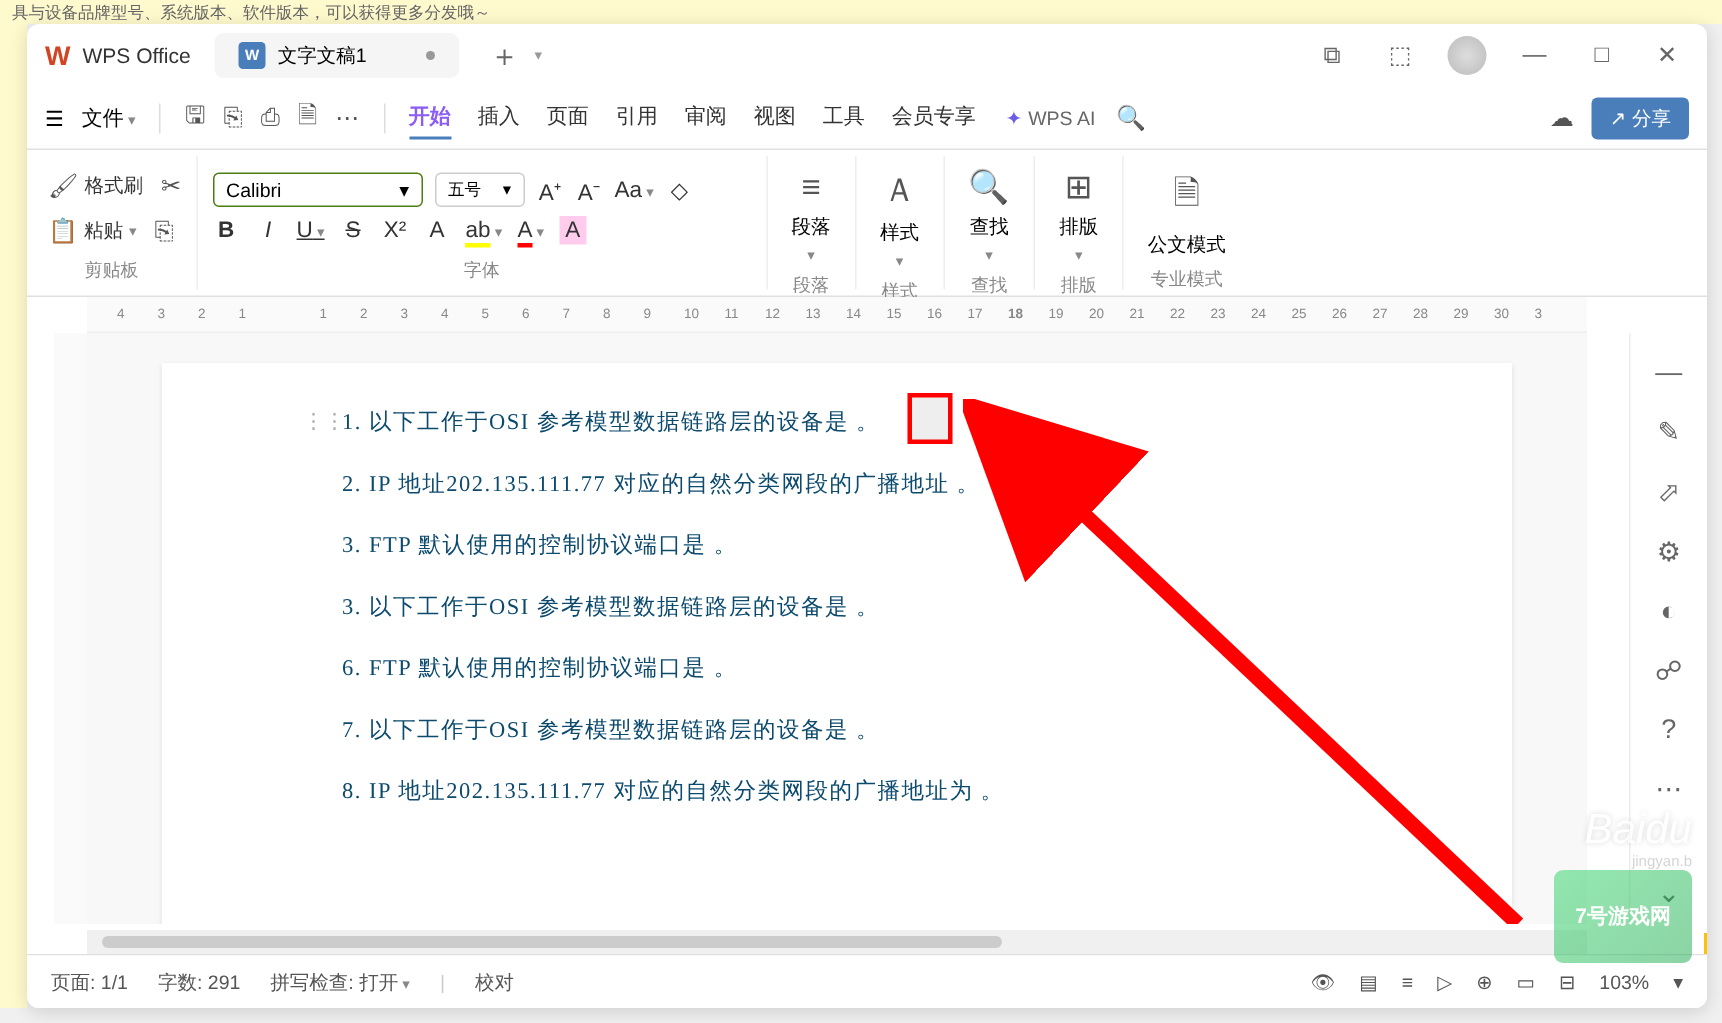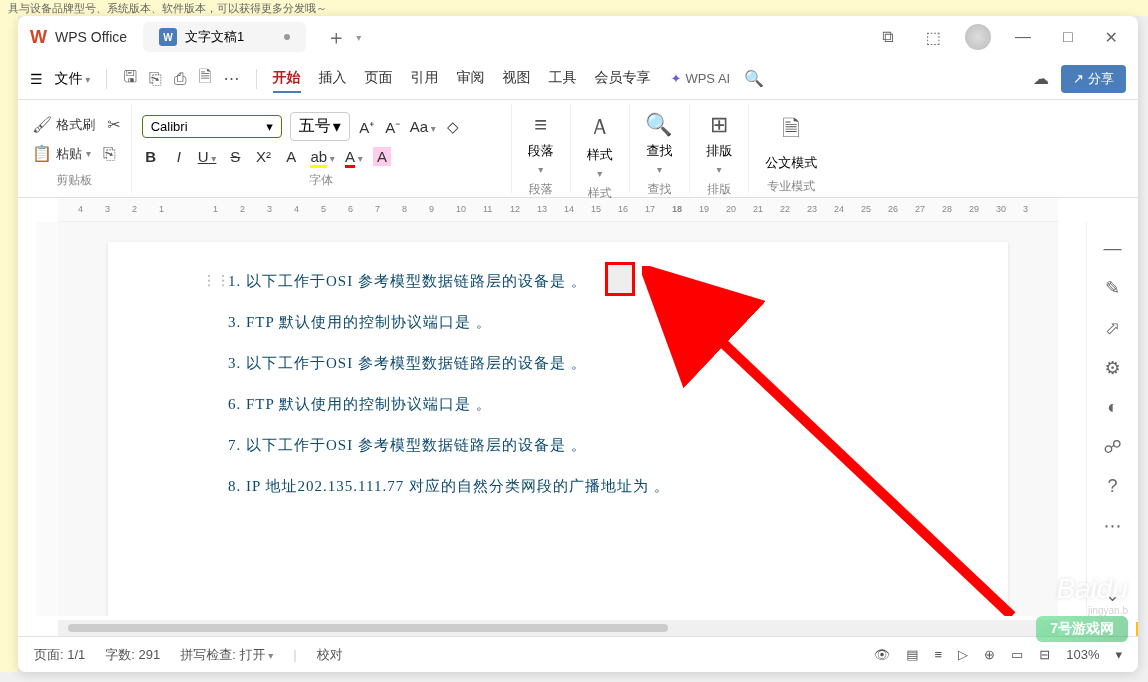--- a/index.html
+++ b/index.html
@@ -18,34 +18,34 @@
 .avatar { width: 26px; height: 26px; border-radius: 50%; background: radial-gradient(circle, #ddd, #bbb); }
 .win-btn { font-size: 16px; padding: 4px 8px; }
 .menu-bar { display: flex; align-items: center; height: 42px; padding: 0 12px; border-bottom: 1px solid #e0e0e0; gap: 4px; }
 .menu-left { display: flex; align-items: center; gap: 12px; }
 .hamburger { font-size: 14px; }
 .file-menu { font-size: 14px; }
 .qat-icon { font-size: 16px; color: #555; }
 .menu-divider { width: 1px; height: 20px; background: #ddd; margin: 0 4px; }
 .menu-tabs { display: flex; gap: 18px; margin-left: 8px; }
 .menu-tab { font-size: 14px; color: #333; padding: 4px 0; }
-.menu-tab.active { color: #b91c1c; font-weight: bold; border-bottom: 2px solid #4a7ebb; }
+.menu-tab.active { color: #8b5cf6; font-weight: bold; border-bottom: 2px solid #4a7ebb; }
 .wps-ai { display: flex; align-items: center; gap: 4px; margin-left: 16px; color: #666; font-size: 13px; }
 .ai-icon { color: #6b5ce7; }
 .menu-right { margin-left: auto; display: flex; align-items: center; gap: 12px; }
 .share-btn { background: #4a7ebb; color: #fff; padding: 5px 12px; border-radius: 4px; font-size: 13px; display: flex; align-items: center; gap: 4px; }
 .ribbon { display: flex; height: 98px; border-bottom: 1px solid #e0e0e0; padding: 4px 0; }
 .ribbon-group { display: flex; flex-direction: column; padding: 4px 10px; border-right: 1px solid #eee; }
 .ribbon-group-content { flex: 1; display: flex; flex-direction: column; justify-content: center; gap: 6px; }
 .ribbon-group-label { font-size: 12px; color: #888; text-align: center; margin-top: 2px; }
 .rb-row { display: flex; align-items: center; gap: 8px; }
 .rb-btn { display: flex; align-items: center; gap: 4px; font-size: 13px; color: #333; padding: 2px 4px; }
 .rb-ico { font-size: 16px; color: #555; }
 .font-select { display: flex; align-items: center; border: 1px solid #4d7c0f; border-radius: 4px; padding: 3px 8px; font-size: 13px; min-width: 140px; justify-content: space-between; }
-.size-select { display: flex; align-items: center; border: 1px solid #ccc; border-radius: 4px; padding: 3px 8px; font-size: 16px; min-width: 60px; justify-content: space-between; }
+.size-select { display: flex; align-items: center; border: 1px solid #ccc; border-radius: 4px; padding: 3px 8px; font-size: 11px; min-width: 60px; justify-content: space-between; }
 .font-btns { display: flex; gap: 10px; align-items: center; }
 .font-btn { font-size: 15px; color: #333; min-width: 18px; text-align: center; }
 .big-btn { display: flex; flex-direction: column; align-items: center; gap: 4px; font-size: 13px; padding: 4px 6px; }
 .big-btn-ico { font-size: 22px; color: #555; }
 .doc-area { flex: 1; display: flex; overflow: hidden; position: relative; }
 .ruler-wrap { position: absolute; top: 0; left: 40px; right: 80px; height: 24px; background: #fafafa; border-bottom: 1px solid #eee; }
 .ruler { position: relative; height: 100%; margin-left: 20px; }
 .ruler-tick { position: absolute; font-size: 9px; color: #888; top: 6px; }
 .vruler { position: absolute; top: 24px; left: 18px; width: 22px; bottom: 20px; background: #fafafa; }
 .doc-scroll { position: absolute; top: 24px; left: 40px; right: 80px; bottom: 20px; overflow: auto; background: #f8f8f8; }
@@ -55,21 +55,21 @@
 .highlight-box { position: absolute; border: 3px solid #ff0000; background: rgba(200,200,200,0.3); }
 .arrow-annotation { position: absolute; pointer-events: none; }
 .right-panel { position: absolute; right: 0; top: 24px; bottom: 20px; width: 52px; background: #fff; border-left: 1px solid #eee; display: flex; flex-direction: column; align-items: center; gap: 18px; padding-top: 16px; }
 .rp-icon { font-size: 18px; color: #666; }
 .hscroll { position: absolute; bottom: 0; left: 40px; right: 80px; height: 16px; background: #f0f0f0; }
 .hscroll-thumb { position: absolute; left: 10px; width: 60%; height: 8px; top: 4px; background: #ccc; border-radius: 4px; }
 .status-bar { height: 36px; border-top: 1px solid #e0e0e0; display: flex; align-items: center; padding: 0 16px; gap: 20px; font-size: 13px; color: #555; background: #fff; border-radius: 0 0 8px 8px; }
 .status-right { margin-left: auto; display: flex; align-items: center; gap: 16px; }
 .watermark { position: absolute; right: 20px; bottom: 40px; opacity: 0.5; pointer-events: none; display: flex; flex-direction: column; align-items: flex-end; }
 .wm-text { font-size: 28px; color: #fff; text-shadow: 0 0 4px rgba(0,0,0,0.3); font-style: italic; }
-.wm-logo { background: linear-gradient(135deg,#2bd464,#1aa84c); color: #fff; padding: 4px 14px; border-radius: 6px; font-size: 14px; font-weight: bold; }
+.wm-logo { background: linear-gradient(135deg,#2bd464,#1aa84c); color: #fff; padding: 22px 14px; border-radius: 6px; font-size: 14px; font-weight: bold; }
 .wm-sub { font-size: 10px; color: #aaa; }
 .left-edge { position: absolute; left: 0; top: 16px; width: 18px; bottom: 10px; background: #fffacd; }
 .dropdown-caret::after { content: " ▾"; font-size: 10px; color: #888; }
 .yellow-bar { position: absolute; right: -2px; top: 400px; width: 4px; height: 30px; background: #ffc107; }
 </style>
 </head>
 <body>
 
 <div class="bg-hint">具与设备品牌型号、系统版本、软件版本，可以获得更多分发哦～</div>
 <div class="left-edge"></div>
@@ -275,20 +275,21 @@
           <span class="ruler-tick" style="left: 918px;">30</span>
           <span class="ruler-tick" style="left: 945px;">3</span>
         </div>
     </div>
     <div class="vruler"></div>
     <div class="doc-scroll">
       <div class="page">
         <span class="drag-handle">⋮⋮</span>
         <div id="doc-lines">
             <div class="doc-line">1. 以下工作于OSI 参考模型数据链路层的设备是    。</div>
+            <div class="doc-line">2. IP 地址202.135.111.77 对应的自然分类网段的广播地址    。</div>
             <div class="doc-line">3. FTP 默认使用的控制协议端口是    。</div>
             <div class="doc-line">3. 以下工作于OSI 参考模型数据链路层的设备是    。</div>
             <div class="doc-line">6. FTP 默认使用的控制协议端口是    。</div>
             <div class="doc-line">7. 以下工作于OSI 参考模型数据链路层的设备是    。</div>
             <div class="doc-line">8. IP 地址202.135.111.77 对应的自然分类网段的广播地址为    。</div>
           </div>
         <div class="highlight-box" style="left:497px;top:20px;width:30px;height:34px"></div>
         <svg class="arrow-annotation" style="left:534px;top:24px;width:380px;height:360px">
           <defs>
               <marker id="ah" markerWidth="12" markerHeight="12" refX="2" refY="6" orient="auto">

